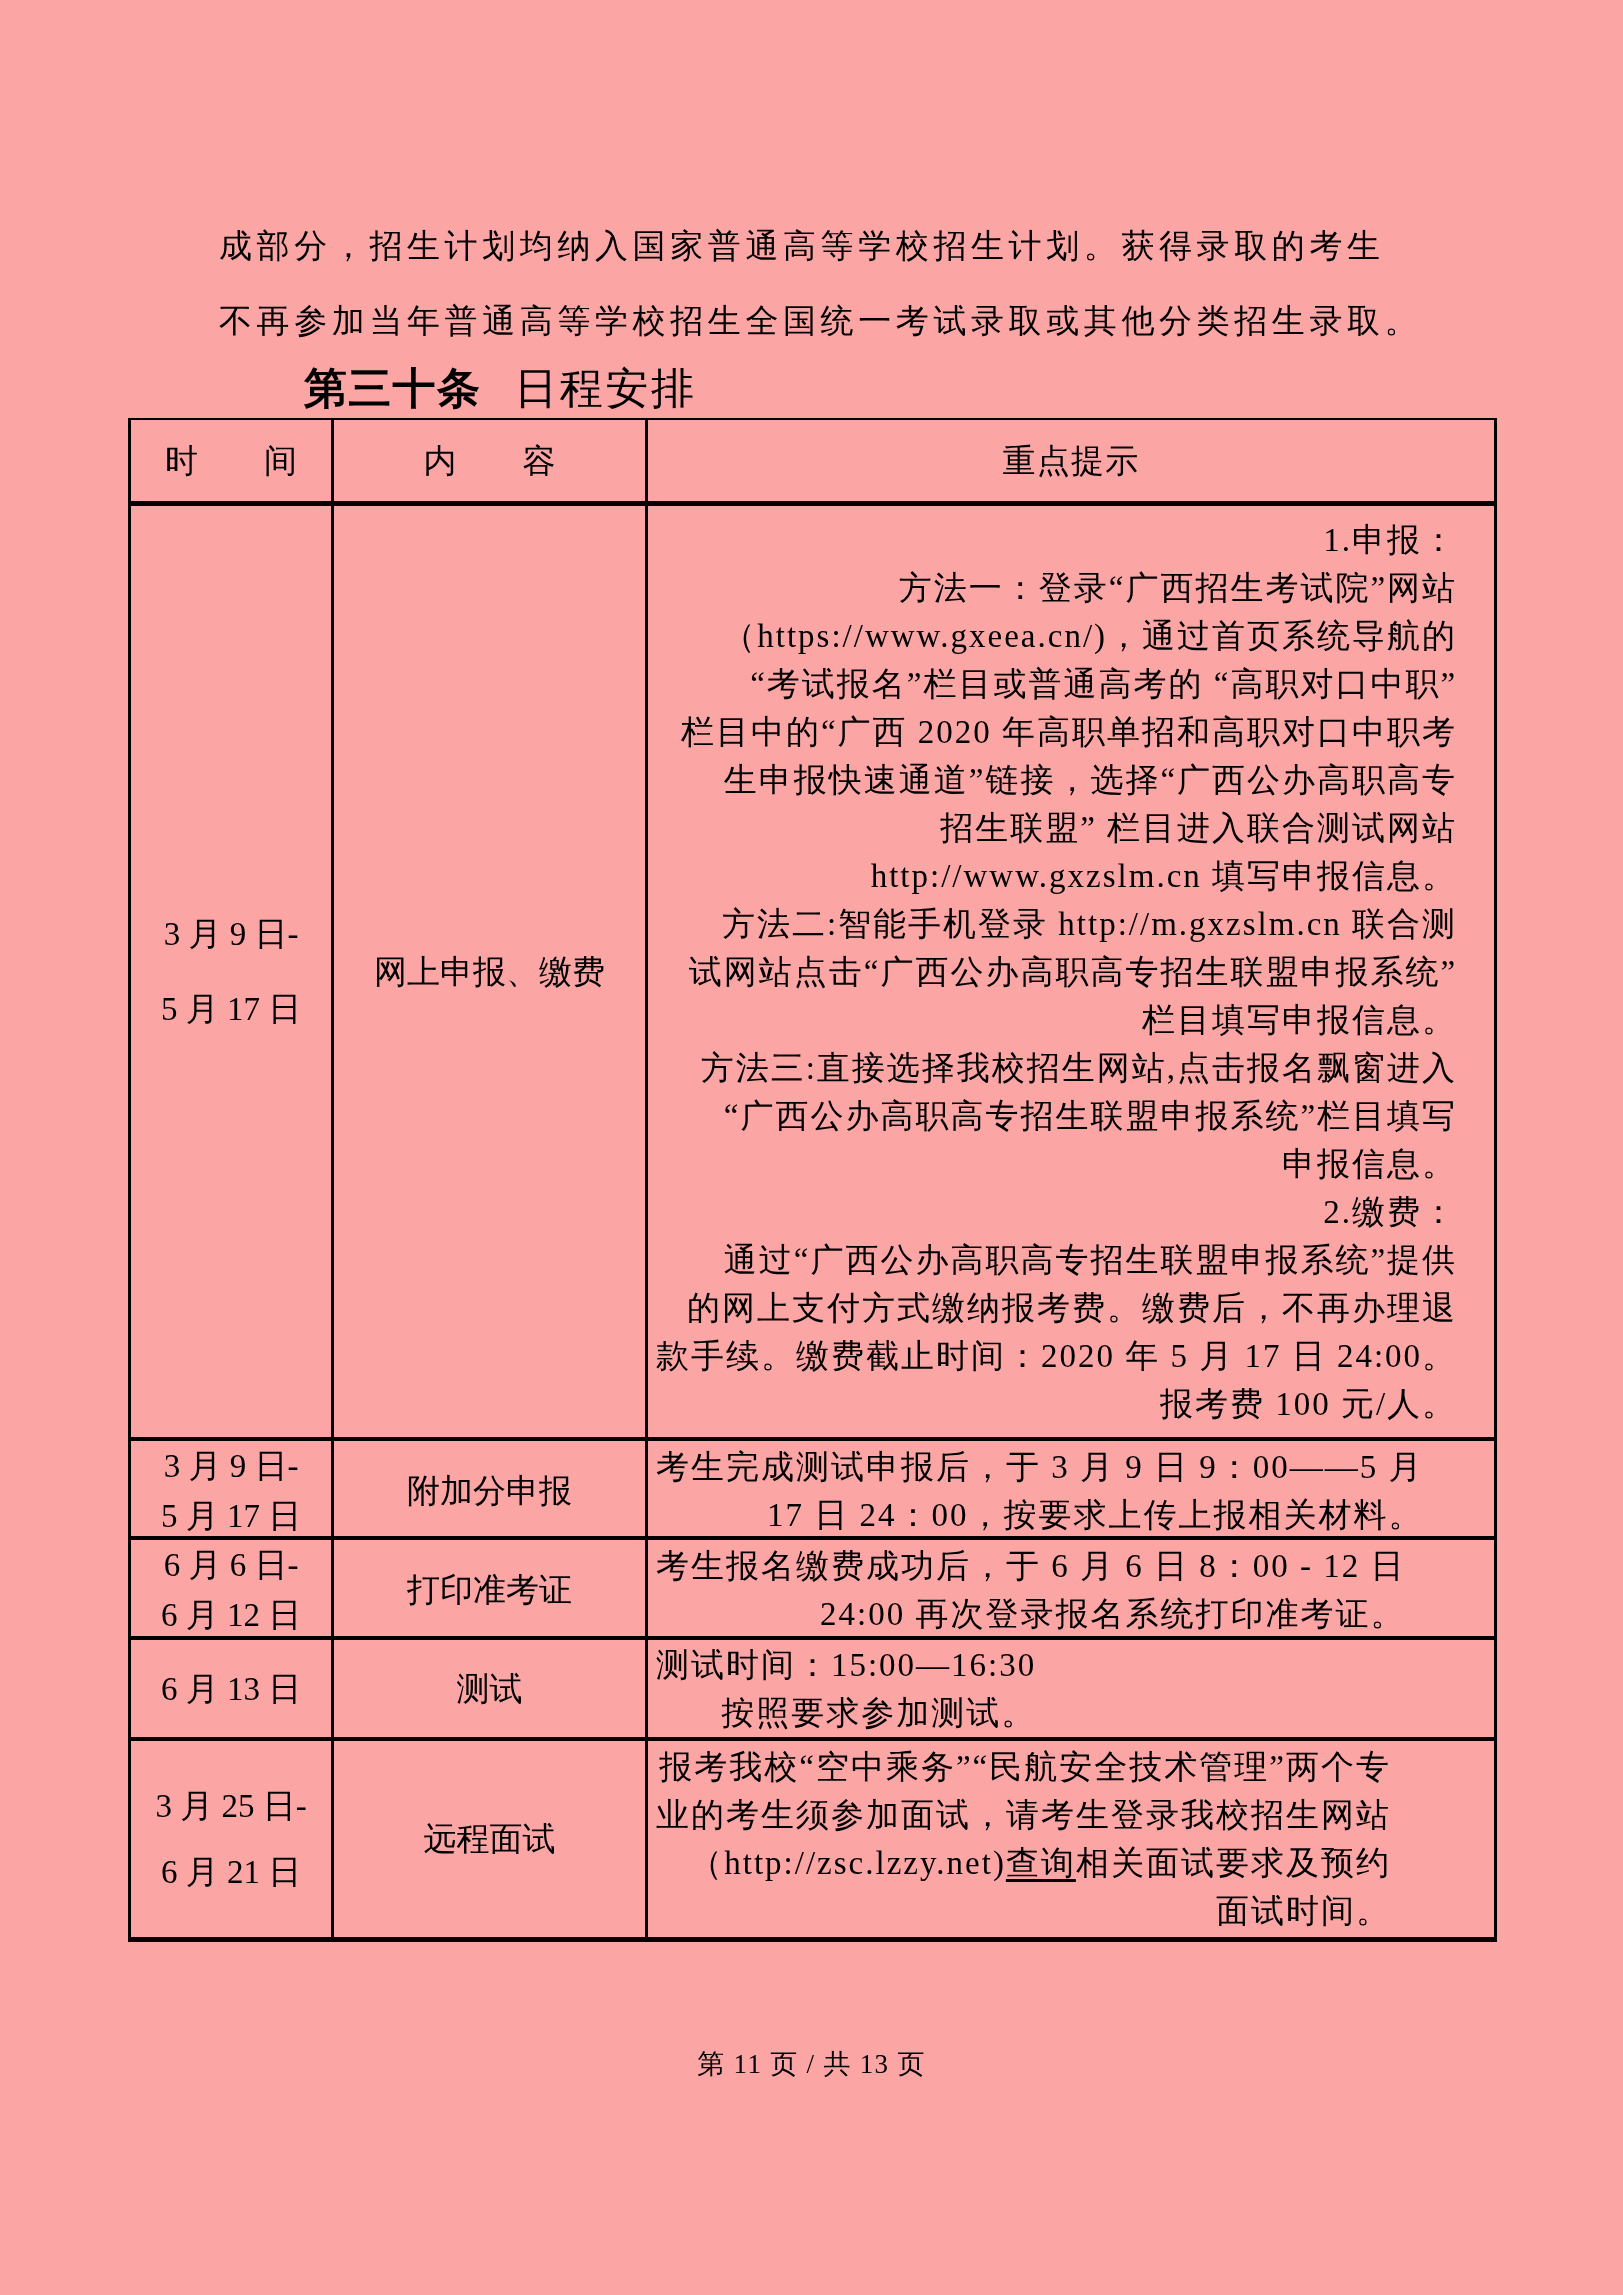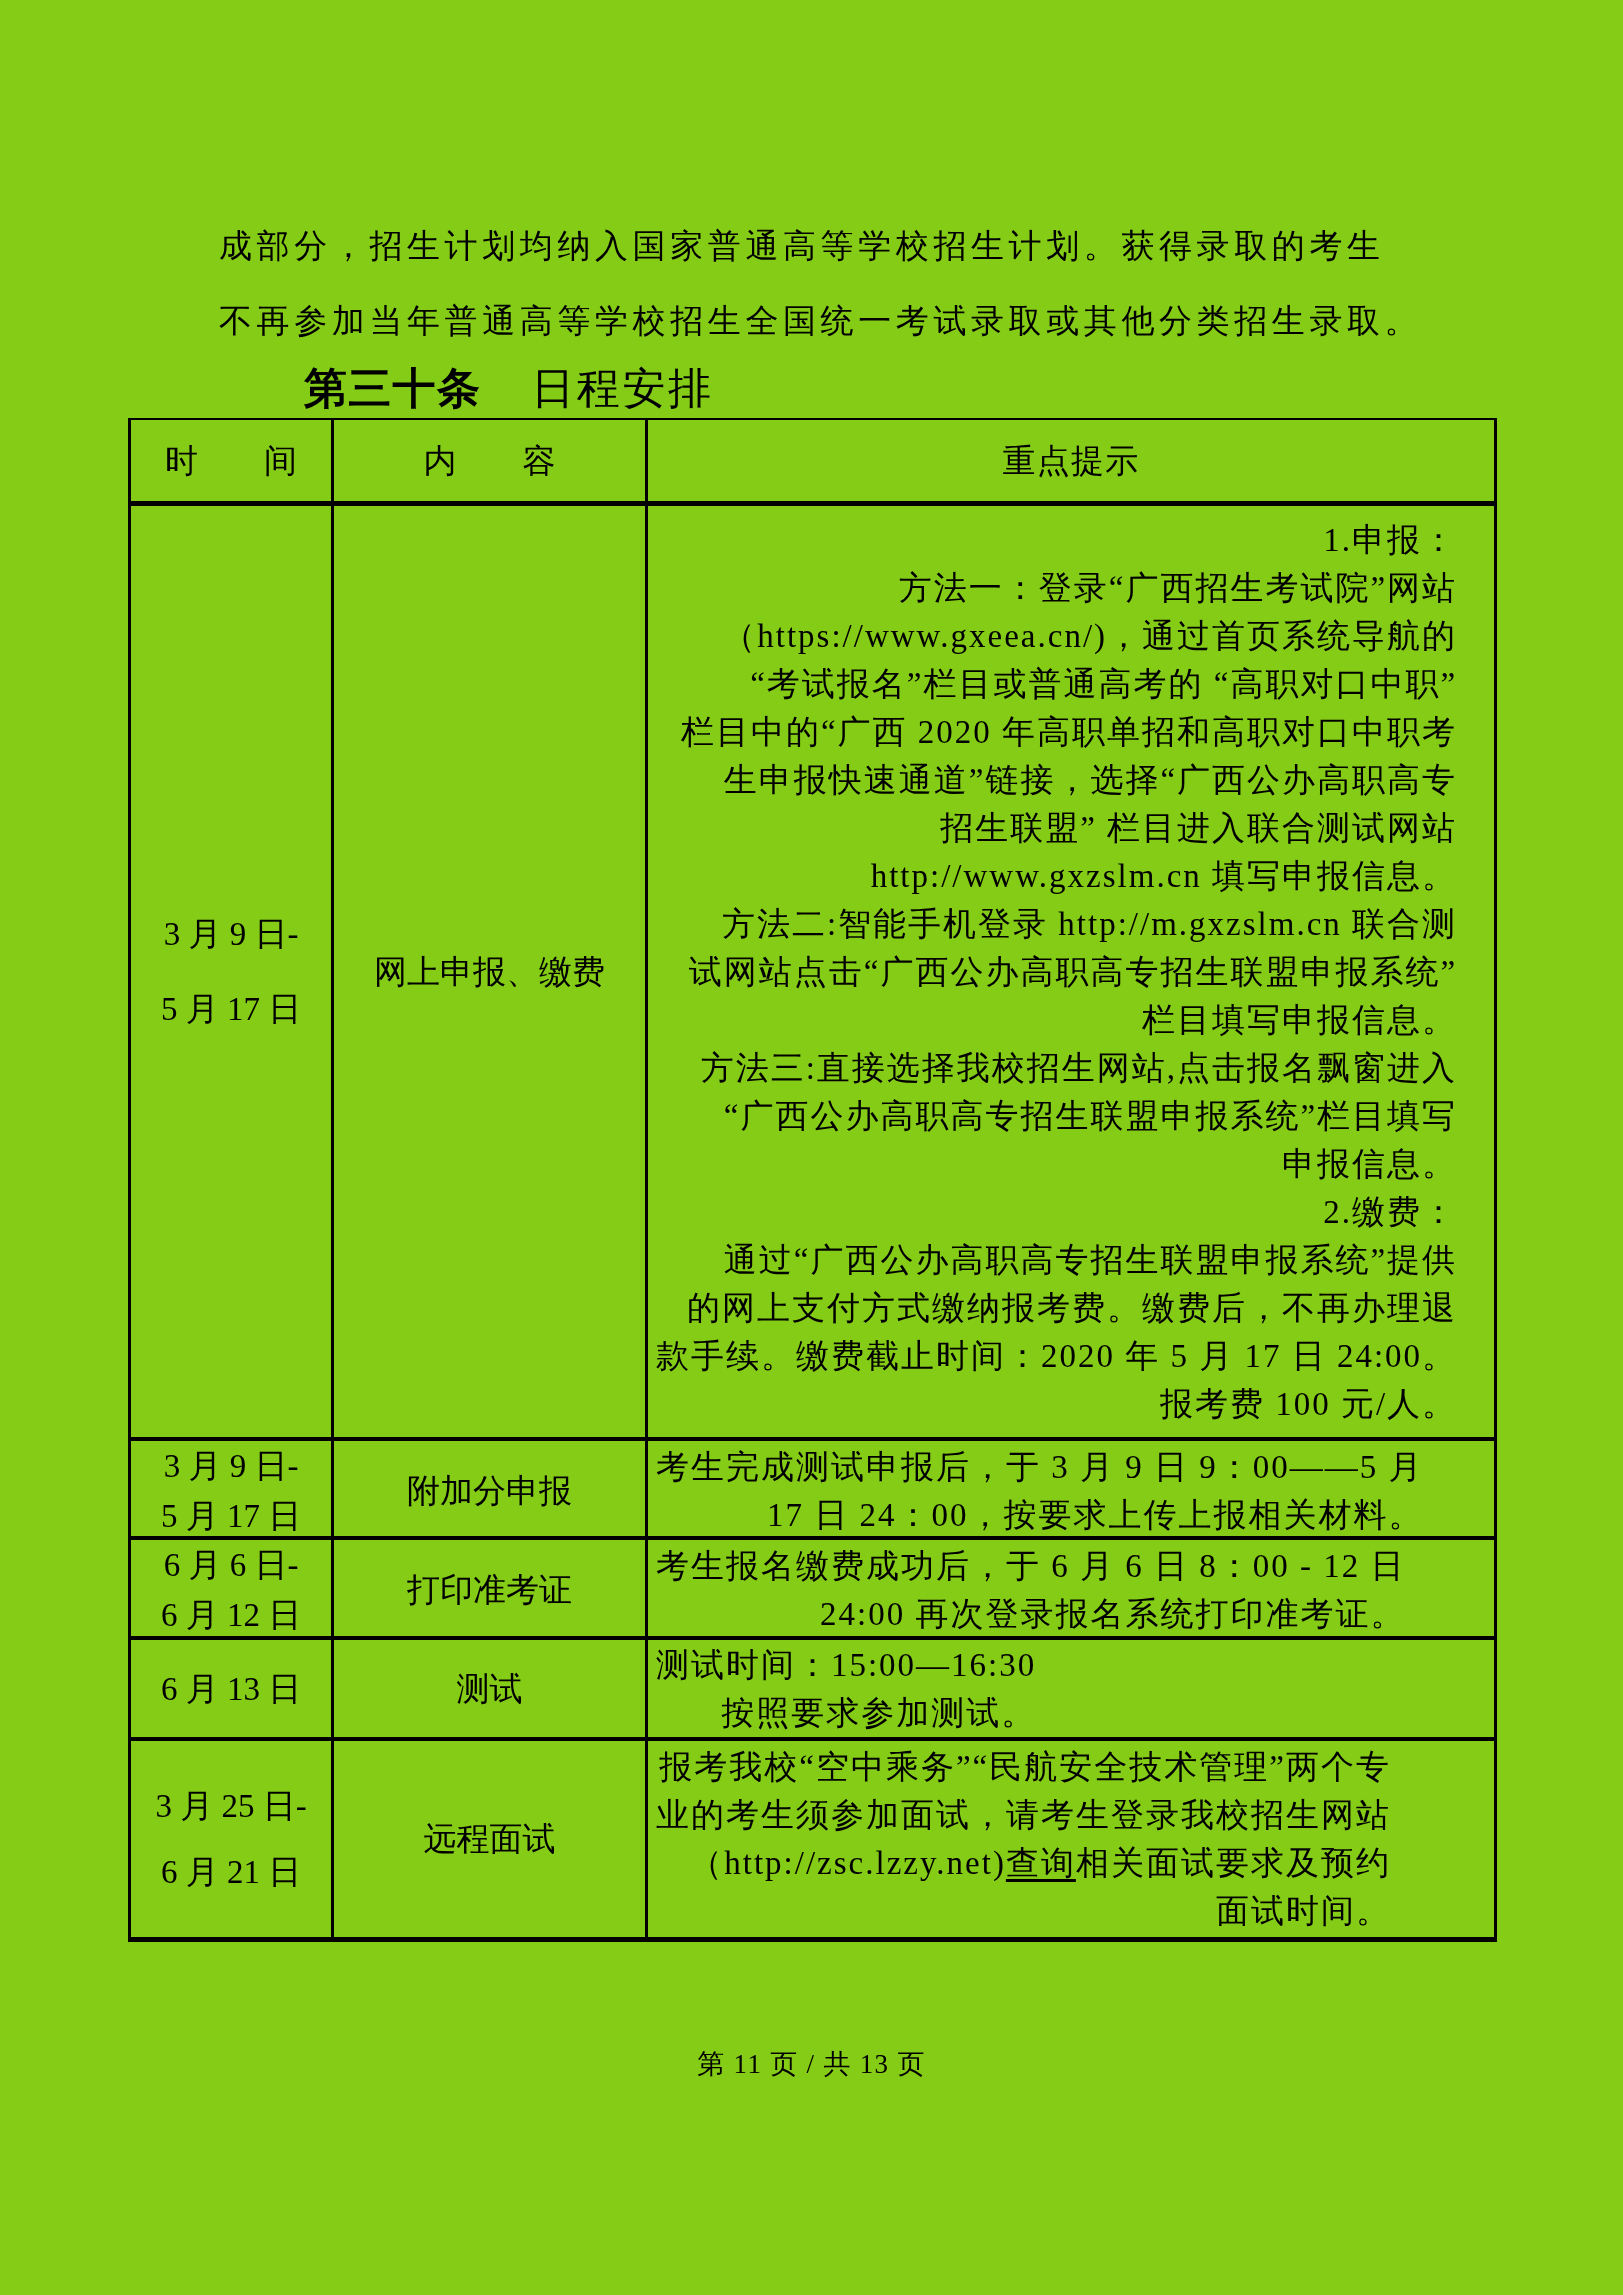--- a/index.html
+++ b/index.html
@@ -1,20 +1,20 @@
 <!DOCTYPE html>
 <html style="font-size:10.5px"><head>
 <meta charset="utf-8">
 <style>
   html, body { margin: 0; padding: 0; background: #ffffff; }
   .page {
     position: relative;
     width: 1623px;
     height: 2295px;
-    background: #84cc16;
+    background: #fca5a5;
     color: #000000;
     font-family: "Liberation Serif", "DejaVu Serif", serif;
     overflow: hidden;
   }
 
   
   .para {
     position: absolute;
     left: 219px;
     top: 209px;
@@ -32,21 +32,21 @@
     top: 364px;
     font-size: 43px;
     line-height: 48px;
     white-space: nowrap;
   }
   .sec-no {
     font-family: "Liberation Sans", "DejaVu Sans", sans-serif;
     font-weight: bold;
     letter-spacing: 1.3px;
   }
-  .sec-title { margin-left: 50px; letter-spacing: 2.6px; text-align: right; }
+  .sec-title { margin-left: 33px; letter-spacing: 2.6px; text-align: right; }
 
   
   .doc-table {
     position: absolute;
     left: 128px;
     top: 418px;
     width: 1363px;
     border: 3.3px solid #000;
     border-top-width: 2.6px;
     border-bottom-width: 5.2px;

